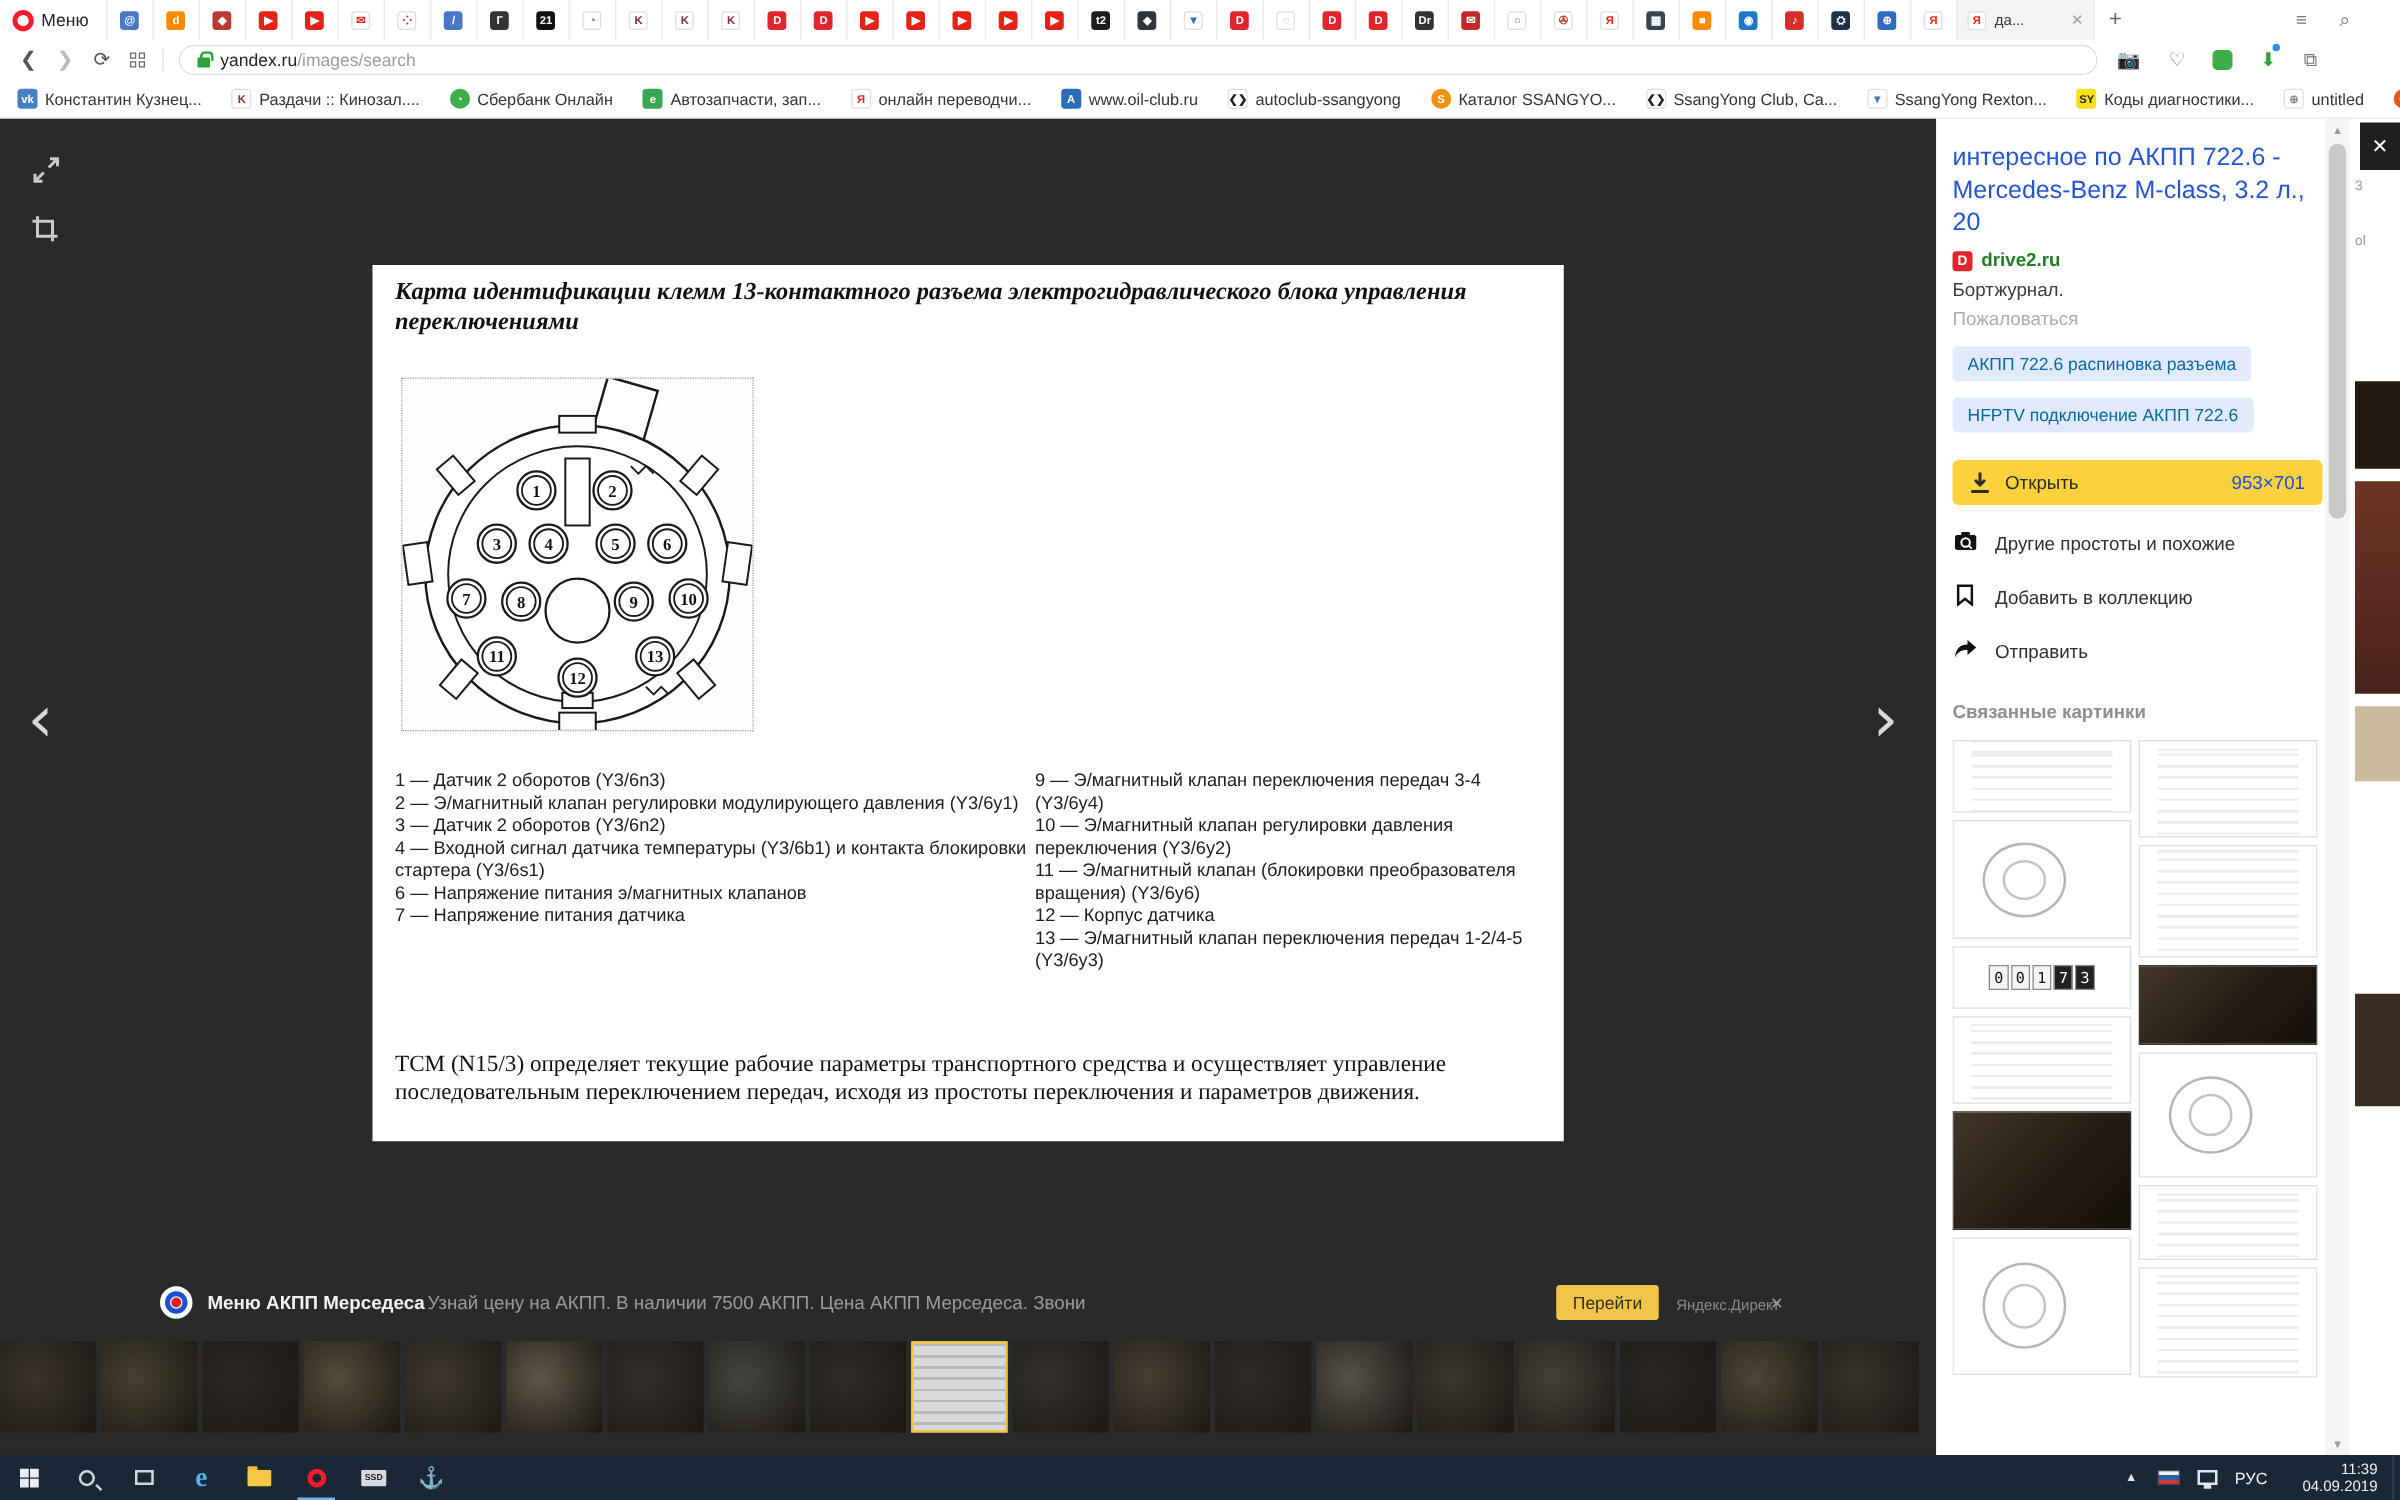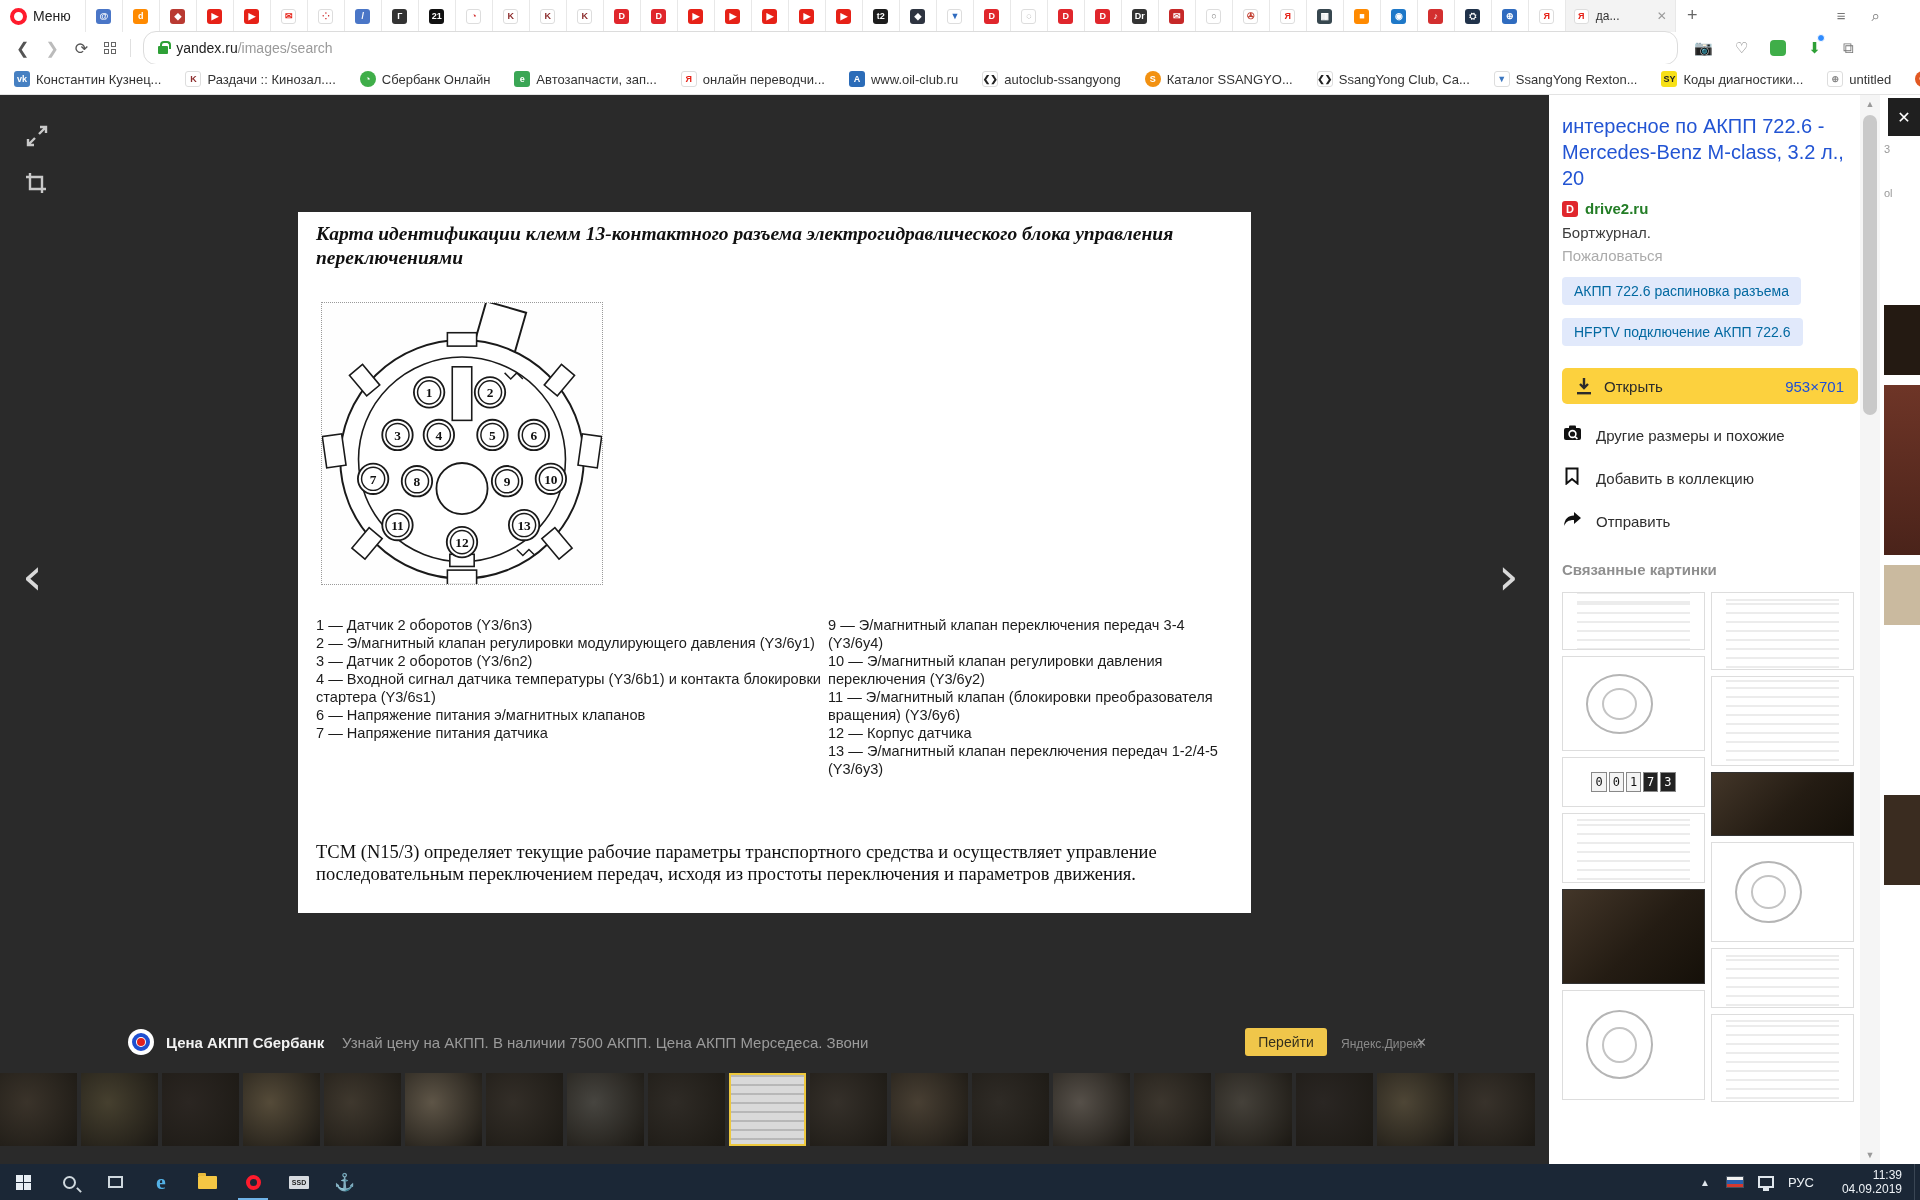--- a/index.html
+++ b/index.html
@@ -23,21 +23,21 @@
   #tabbar-right { margin-left:auto; display:flex; gap:26px; padding-right:40px; color:#777; }
   .tbr-ico { font-size:15px; }
 
   #addressbar { position:absolute; left:0; top:32px; width:1920px; height:32px; background:#fff; display:flex; align-items:center; }
   .nav-ico { font-size:16px; color:#555; margin-left:16px; }
   .nav-ico.dim { color:#bbb; }
   #speeddial-ico { display:grid; grid-template-columns:5px 5px; grid-gap:2px; margin-left:16px; }
   #speeddial-ico span { width:5px; height:5px; border:1px solid #666; }
   #addr-sep { width:1px; height:18px; background:#e0e0e0; margin:0 12px 0 14px; }
   #url-field { flex:1; height:24px; border:1px solid #dcdcdc; border-radius:13px; background:#fff; display:flex; align-items:center;
-               padding:16px 12px; max-width:1535px; }
+               padding:6px 12px; max-width:1535px; }
   #lock-icon { width:10px; height:8px; background:#2ea036; border-radius:1px; position:relative; margin:3px 8px 0 2px; }
   #lock-icon::before { content:""; position:absolute; left:1.5px; top:-5px; width:7px; height:6px; border:2px solid #2ea036;
                        border-bottom:none; border-radius:4px 4px 0 0; }
   #url-host { font-size:14px; color:#222; }
   #url-path { font-size:14px; color:#9a9a9a; }
   #addr-right { display:flex; align-items:center; gap:22px; margin:0 18px 0 16px; }
   .ar-ico { font-size:15px; color:#777; position:relative; }
   .ar-green { color:#2ea036; }
   #ext-badge { width:16px; height:16px; background:#3fae49; border-radius:4px; }
   #dl-dot { position:absolute; right:-4px; top:-5px; width:8px; height:8px; background:#2f8cff; border-radius:50%; border:1px solid #fff; }
@@ -511,21 +511,21 @@
 
       <div id="doc-para">ТСМ (N15/3) определяет текущие рабочие параметры транспортного средства и осуществляет управление последовательным переключением передач, исходя из простоты переключения и параметров движения.</div>
     </div>
 
     <div id="adrow">
       <span id="ad-logo">
           <span class="ring">
             <span class="core"></span>
           </span>
         </span>
-      <span id="ad-brand">Цена АКПП Сбербанк</span>
+      <span id="ad-brand">Меню АКПП Мерседеса</span>
       <span id="ad-text">Узнай цену на АКПП. В наличии 7500 АКПП. Цена АКПП Мерседеса. Звони</span>
       <span id="ad-btn">Перейти</span>
       <span id="ad-direct">Яндекс.Директ</span>
       <span id="ad-close">✕</span>
     </div>
 
     <div id="thumbstrip">
         <div class="thumb" style="background: radial-gradient(circle at 35% 40%, rgb(58, 51, 42) 0%, rgb(29, 26, 21) 95%);"></div>
         <div class="thumb" style="background: radial-gradient(circle at 35% 40%, rgb(70, 64, 47) 0%, rgb(29, 26, 21) 95%);"></div>
         <div class="thumb" style="background: radial-gradient(circle at 35% 40%, rgb(43, 38, 34) 0%, rgb(29, 26, 21) 95%);"></div>
@@ -569,21 +569,21 @@
       <span id="sb-open-size">953×701</span>
     </div>
     <div id="sb-actions">
         <div class="sb-action">
           <span class="sb-action-ico"><svg width="19" height="16" viewBox="0 0 19 16">
               <rect x="1" y="3" width="17" height="12" rx="2" fill="#111"></rect>
               <rect x="6" y="0.5" width="7" height="4" rx="1" fill="#111"></rect>
               <circle cx="9.5" cy="9" r="3.4" fill="none" stroke="#fff" stroke-width="1.6"></circle>
               <path d="M12 11.5 l2.4 2.4" stroke="#fff" stroke-width="1.6"></path>
             </svg></span>
-          <span class="sb-action-label">Другие размеры и похожие</span>
+          <span class="sb-action-label">Другие простоты и похожие</span>
         </div>
         <div class="sb-action">
           <span class="sb-action-ico"><svg width="14" height="18" viewBox="0 0 14 18">
               <path d="M1.5 1.5 h11 v15 l-5.5 -4.5 l-5.5 4.5 z" fill="none" stroke="#111" stroke-width="2"></path>
             </svg></span>
           <span class="sb-action-label">Добавить в коллекцию</span>
         </div>
         <div class="sb-action">
           <span class="sb-action-ico"><svg width="19" height="16" viewBox="0 0 19 16">
               <path d="M11 1 l7 6 l-7 6 v-4 C5 9 3 11 1 15 C1.5 8 5 4.5 11 4.5 z" fill="#111"></path>

